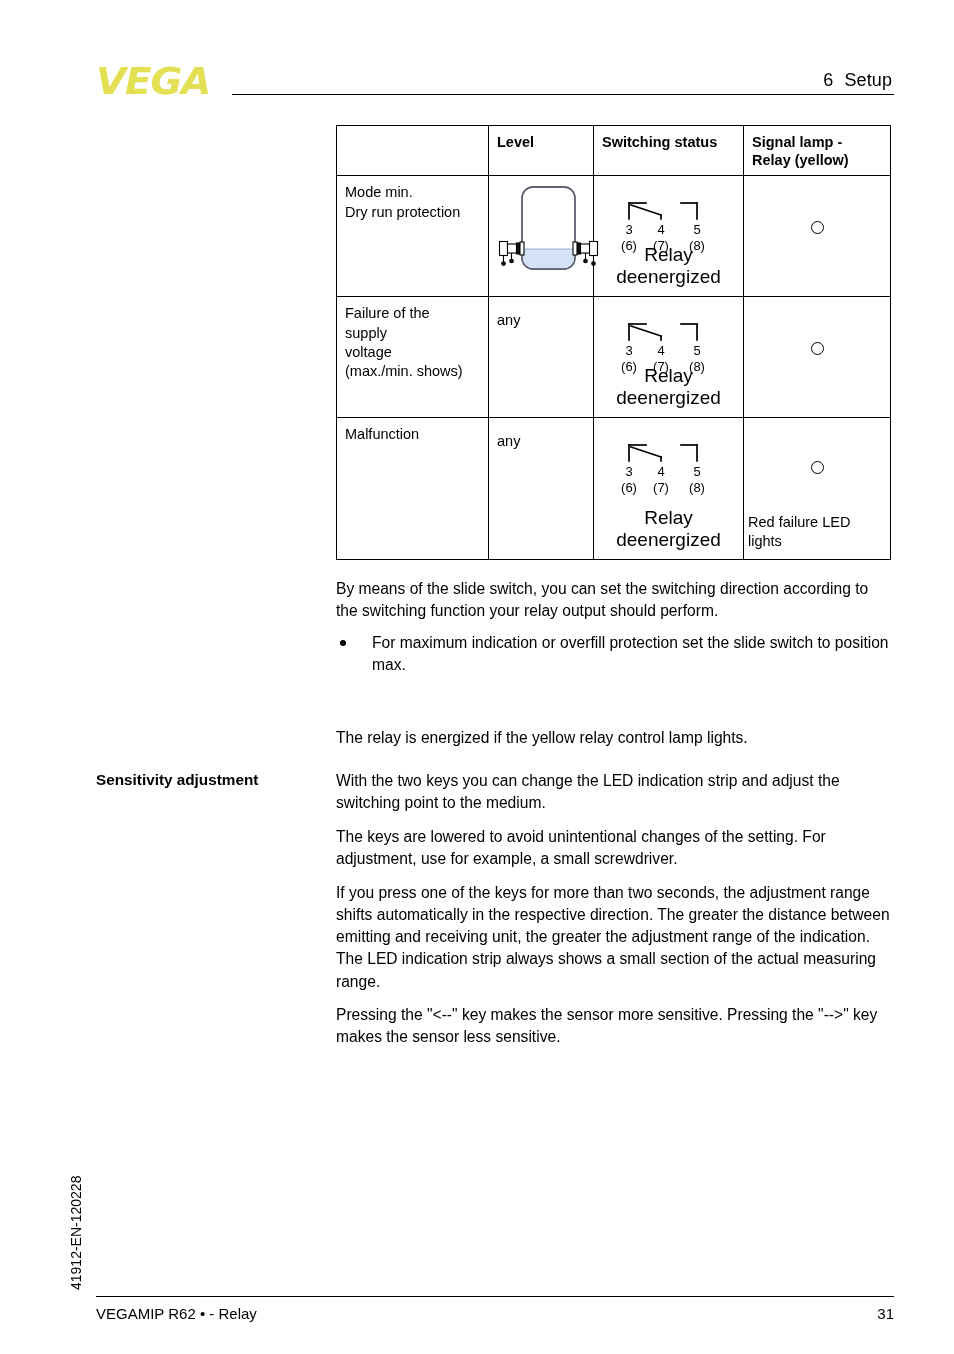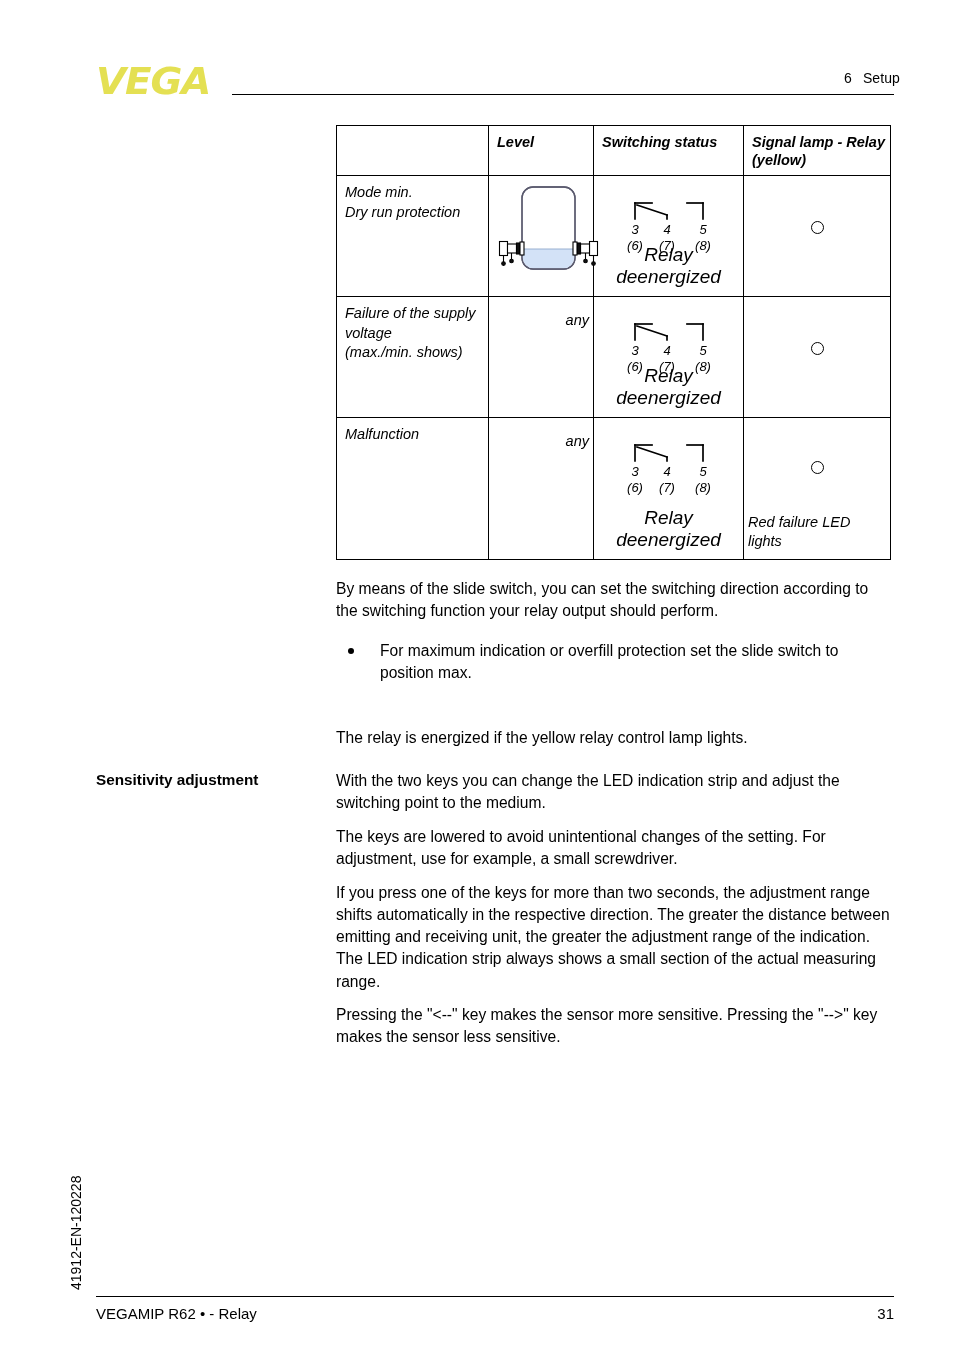--- a/index.html
+++ b/index.html
@@ -36,64 +36,63 @@
     transform-origin: left center;
   }
   #header-rule {
     position: absolute;
     left: 232px; top: 94px;
     width: 662px; height: 0;
     border-top: 1.4px solid #000;
   }
   #header-chapter {
     position: absolute;
-    right: 54px; top: 70px;
-    font-size: 14px;
+    right: 62px; top: 70px;
+    font-size: 18px;
     letter-spacing: 0.1px;
     white-space: nowrap;
   }
   #header-chapter .num { margin-right: 11px; }
 
   
   #status-table {
     position: absolute;
     left: 336px; top: 125px;
     width: 554px;
     border-collapse: collapse;
     table-layout: fixed;
     font-size: 14.5px;
   }
   #status-table td, #status-table th {
     border: 1.4px solid #000;
     vertical-align: top;
-    padding: 7px 4px 6px 8px;
+    padding: 7px 16px 6px 8px;
     text-align: left;
     font-weight: normal;
-    font-style: italic;
   }
   #status-table th {
     font-weight: bold;
     line-height: 1.25;
   }
   .col-a { width: 152px; }
   .col-b { width: 105px; }
   .col-c { width: 150px; }
   .col-d { width: 147px; }
 
   .cell-line { line-height: 1.33; }
 
   .row1 { height: 104px; }
   .row2 { height: 107px; }
   .row3 { height: 128px; }
 
   
   .level-cell { position: relative; padding: 0; }
   .level-any {
     display: block;
-    text-align: right;
+    text-align: left;
     padding-top: 8px;
     font-size: 14.5px;
   }
 
   
   .switch-cell {
     position: relative;
     padding: 0;
   }
   .switch-svg-wrap {
@@ -139,21 +138,21 @@
   .body-block {
     position: absolute;
     left: 336px;
     width: 556px;
     font-size: 15.6px;
     line-height: 1.42;
   }
   .body-block p { margin: 0; }
 
   ul.bullets {
-    margin: 8px;
+    margin: 0;
     padding: 0;
     list-style: none;
   }
   ul.bullets li {
     position: relative;
     padding-left: 36px;
     margin-bottom: 2px;
   }
   ul.bullets li .dot {
     position: absolute;

